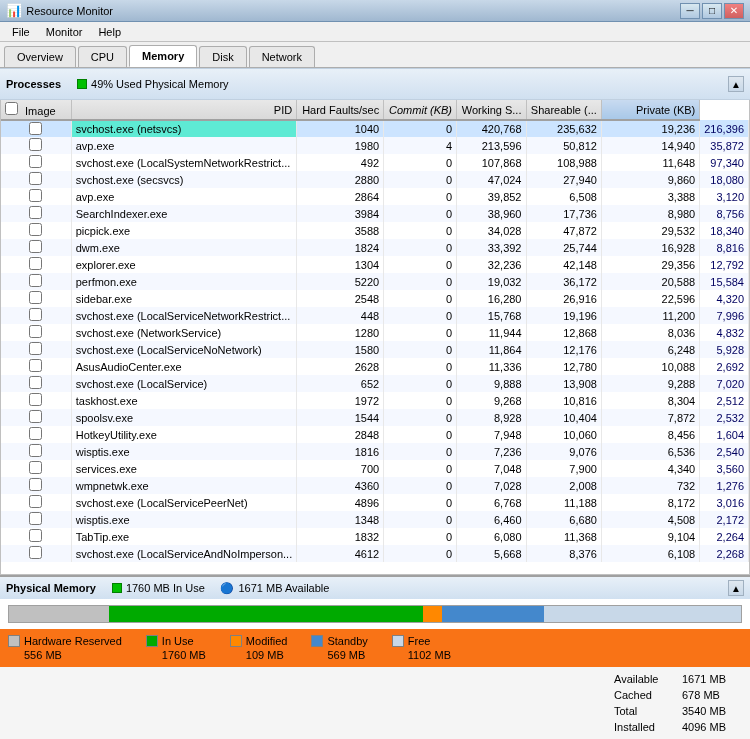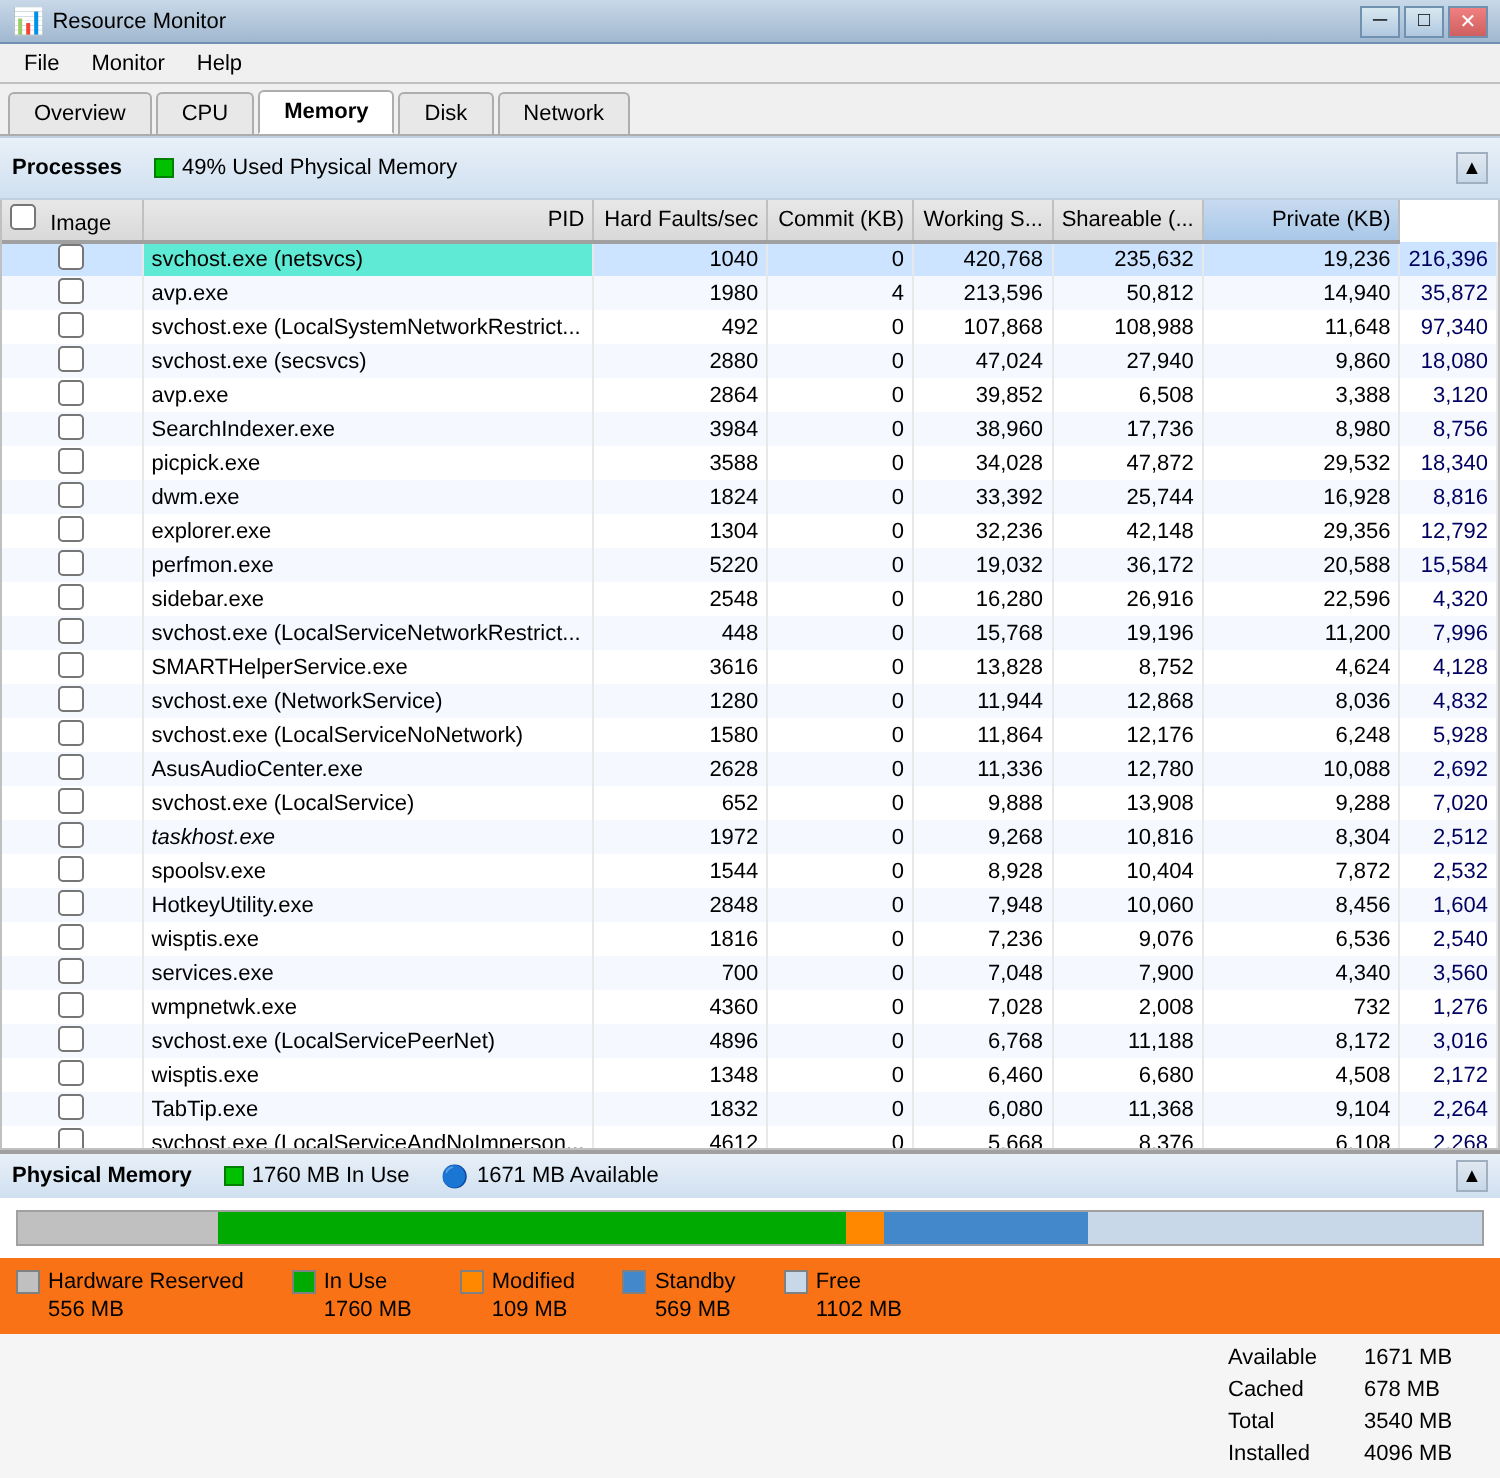--- a/index.html
+++ b/index.html
@@ -105,21 +105,21 @@
       </div>
       <div class="collapse-btn">▲</div>
     </div>
     <div class="table-container" style="flex:1; min-height:0;">
       <table class="table">
         <thead>
           <tr>
             <th style="text-align:left; width:220px;"><input type="checkbox" style="margin-right: 4px;"> <span>Image</span></th>
             <th style="width:45px;">PID</th>
             <th style="width:100px;">Hard Faults/sec</th>
-            <th style="width:85px;">Commit (KB)</th>
+            <th style="width:85px;font-style:italic;">Commit (KB)</th>
             <th style="width:80px;">Working S...</th>
             <th style="width:80px;">Shareable (...</th>
             <th class="header-selected" style="width:80px;padding-left:34px;">Private (KB)</th>
           </tr>
         </thead>
         <tbody id="processes-tbody">
         <tr class="selected">
               <td class="td-checkbox"><input type="checkbox" style=""></td>
               <td style="text-align: left; padding-left: 4px; background: #5eead4;">svchost.exe (netsvcs)</td>
               <td>1040</td>
@@ -234,30 +234,20 @@
               <td style="text-align: left; padding-left: 4px;">svchost.exe (LocalServiceNetworkRestrict...</td>
               <td>448</td>
               <td>0</td>
               <td>15,768</td>
               <td>19,196</td>
               <td>11,200</td>
               <td style="color: rgb(0, 0, 96);">7,996</td>
             </tr>
             <tr>
               <td class="td-checkbox"><input type="checkbox" style=""></td>
-              <td style="text-align: left; padding-left: 4px;">SMARTHelperService.exe</td>
-              <td>3616</td>
-              <td>0</td>
-              <td>13,828</td>
-              <td>8,752</td>
-              <td>4,624</td>
-              <td style="color: rgb(0, 0, 96);">4,128</td>
-            </tr>
-            <tr>
-              <td class="td-checkbox"><input type="checkbox" style=""></td>
               <td style="text-align: left; padding-left: 4px;">svchost.exe (NetworkService)</td>
               <td>1280</td>
               <td>0</td>
               <td>11,944</td>
               <td>12,868</td>
               <td>8,036</td>
               <td style="color: rgb(0, 0, 96);">4,832</td>
             </tr>
             <tr>
               <td class="td-checkbox"><input type="checkbox" style=""></td>
@@ -284,21 +274,21 @@
               <td style="text-align: left; padding-left: 4px;">svchost.exe (LocalService)</td>
               <td>652</td>
               <td>0</td>
               <td>9,888</td>
               <td>13,908</td>
               <td>9,288</td>
               <td style="color: rgb(0, 0, 96);">7,020</td>
             </tr>
             <tr>
               <td class="td-checkbox"><input type="checkbox" style=""></td>
-              <td style="text-align: left; padding-left: 4px; font-style: italic;">taskhost.exe</td>
+              <td style="text-align: left; padding-left: 4px;">taskhost.exe</td>
               <td>1972</td>
               <td>0</td>
               <td>9,268</td>
               <td>10,816</td>
               <td>8,304</td>
               <td style="color: rgb(0, 0, 96);">2,512</td>
             </tr>
             <tr>
               <td class="td-checkbox"><input type="checkbox" style=""></td>
               <td style="text-align: left; padding-left: 4px;">spoolsv.exe</td>

